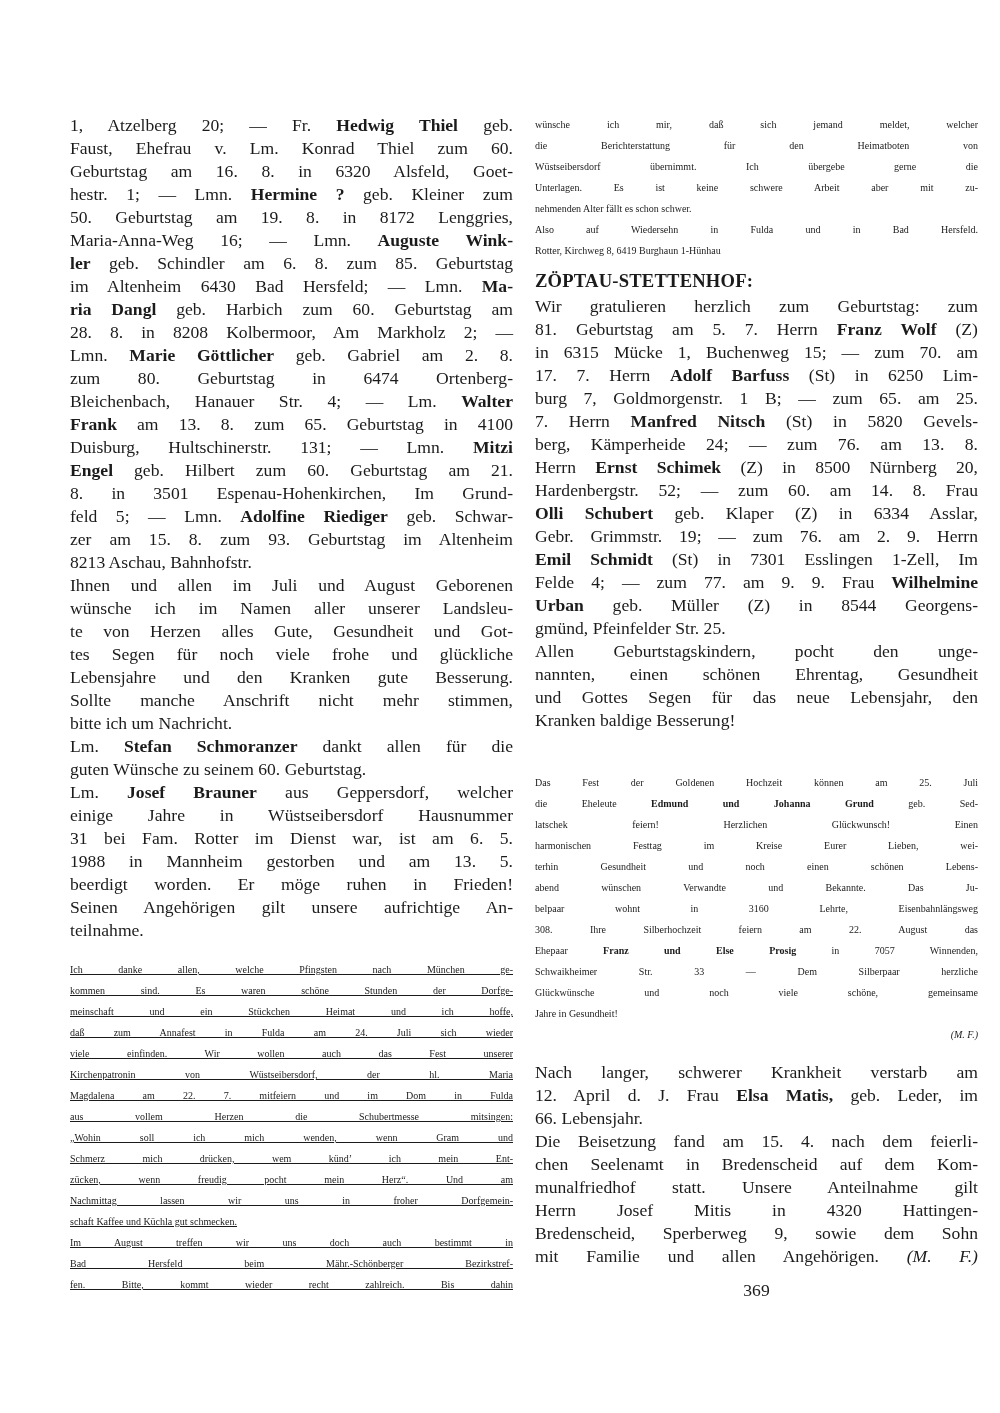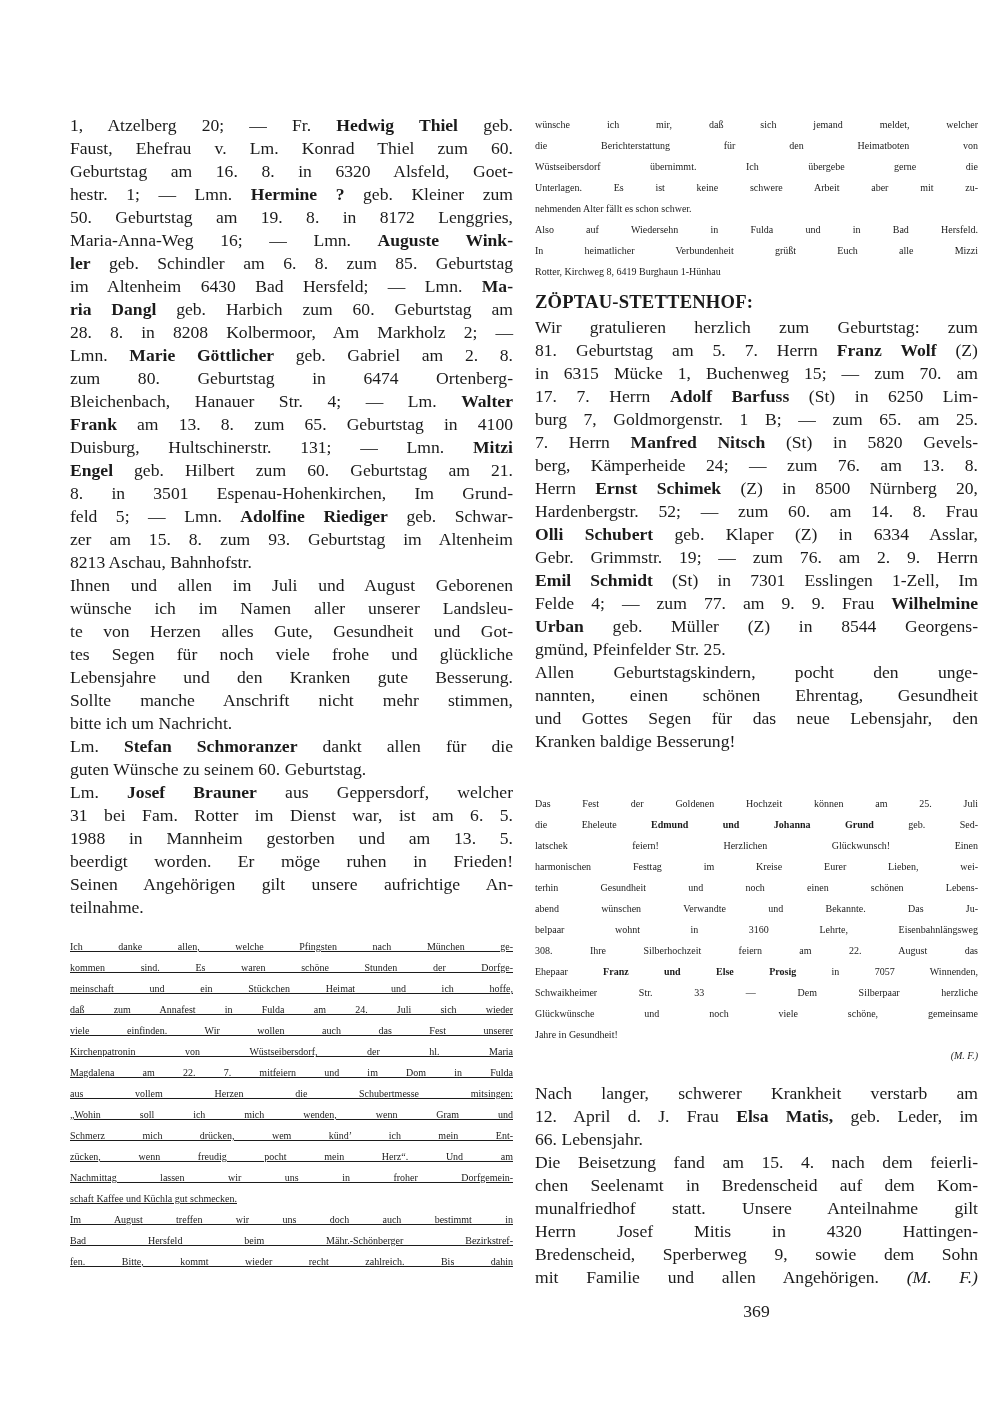--- a/index.html
+++ b/index.html
@@ -72,20 +72,21 @@
         <div class="line"><span>Ihnen und allen im Juli und August Geborenen</span></div>
         <div class="line"><span>wünsche ich im Namen aller unserer Landsleu-</span></div>
         <div class="line"><span>te von Herzen alles Gute, Gesundheit und Got-</span></div>
         <div class="line"><span>tes Segen für noch viele frohe und glückliche</span></div>
         <div class="line"><span>Lebensjahre und den Kranken gute Besserung.</span></div>
         <div class="line"><span>Sollte manche Anschrift nicht mehr stimmen,</span></div>
         <div class="line end"><span>bitte ich um Nachricht.</span></div>
         <div class="line"><span>Lm. </span><b>Stefan Schmoranzer</b><span> dankt allen für die</span></div>
         <div class="line end"><span>guten Wünsche zu seinem 60. Geburtstag.</span></div>
         <div class="line"><span>Lm. </span><b>Josef Brauner</b><span> aus Geppersdorf, welcher</span></div>
+        <div class="line"><span>einige Jahre in Wüstseibersdorf Hausnummer</span></div>
         <div class="line"><span>31 bei Fam. Rotter im Dienst war, ist am 6. 5.</span></div>
         <div class="line"><span>1988 in Mannheim gestorben und am 13. 5.</span></div>
         <div class="line"><span>beerdigt worden. Er möge ruhen in Frieden!</span></div>
         <div class="line"><span>Seinen Angehörigen gilt unsere aufrichtige An-</span></div>
         <div class="line end"><span>teilnahme.</span></div>
       </section>
     <section class="block small left-small">
         <div class="line"><span>Ich danke allen, welche Pfingsten nach München ge-</span></div>
         <div class="line"><span>kommen sind. Es waren schöne Stunden der Dorfge-</span></div>
         <div class="line"><span>meinschaft und ein Stückchen Heimat und ich hoffe,</span></div>
@@ -106,21 +107,20 @@
   </div>
 
   <div class="col col-right">
     <section class="block small">
         <div class="line"><span>wünsche ich mir, daß sich jemand meldet, welcher</span></div>
         <div class="line"><span>die Berichterstattung für den Heimatboten von</span></div>
         <div class="line"><span>Wüstseibersdorf übernimmt. Ich übergebe gerne die</span></div>
         <div class="line"><span>Unterlagen. Es ist keine schwere Arbeit aber mit zu-</span></div>
         <div class="line end"><span>nehmenden Alter fällt es schon schwer.</span></div>
         <div class="line"><span>Also auf Wiedersehn in Fulda und in Bad Hersfeld.</span></div>
-        <div class="line"><span>In heimatlicher Verbundenheit grüßt Euch alle Mizzi</span></div>
         <div class="line end"><span>Rotter, Kirchweg 8, 6419 Burghaun 1-Hünhau</span></div>
       </section>
     <div class="heading">ZÖPTAU-STETTENHOF:</div>
     <section class="block large">
         <div class="line"><span>Wir gratulieren herzlich zum Geburtstag: zum</span></div>
         <div class="line"><span>81. Geburtstag am 5. 7. Herrn </span><b>Franz Wolf</b><span> (Z)</span></div>
         <div class="line"><span>in 6315 Mücke 1, Buchenweg 15; — zum 70. am</span></div>
         <div class="line"><span>17. 7. Herrn </span><b>Adolf Barfuss</b><span> (St) in 6250 Lim-</span></div>
         <div class="line"><span>burg 7, Goldmorgenstr. 1 B; — zum 65. am 25.</span></div>
         <div class="line"><span>7. Herrn </span><b>Manfred Nitsch</b><span> (St) in 5820 Gevels-</span></div>

